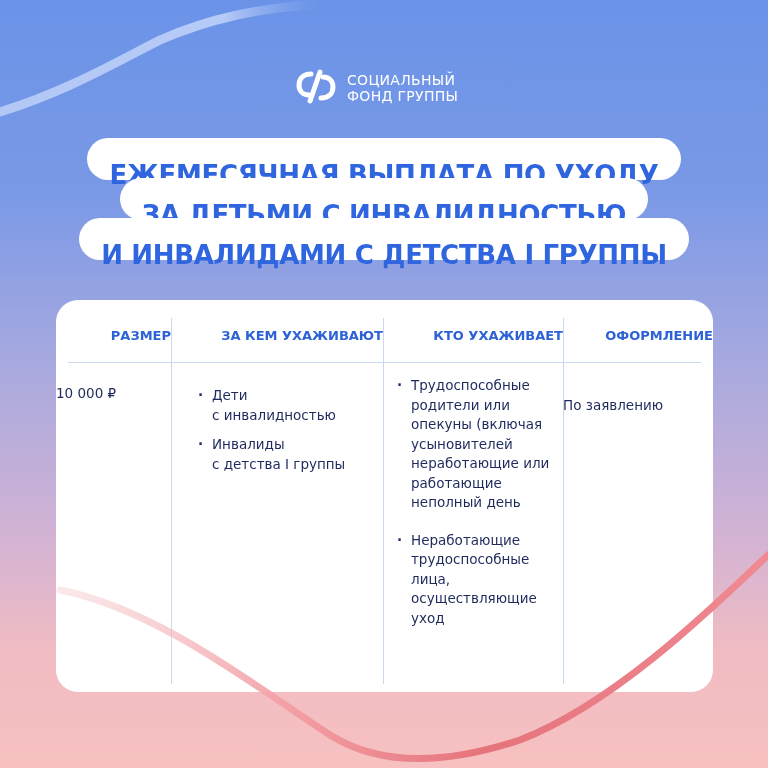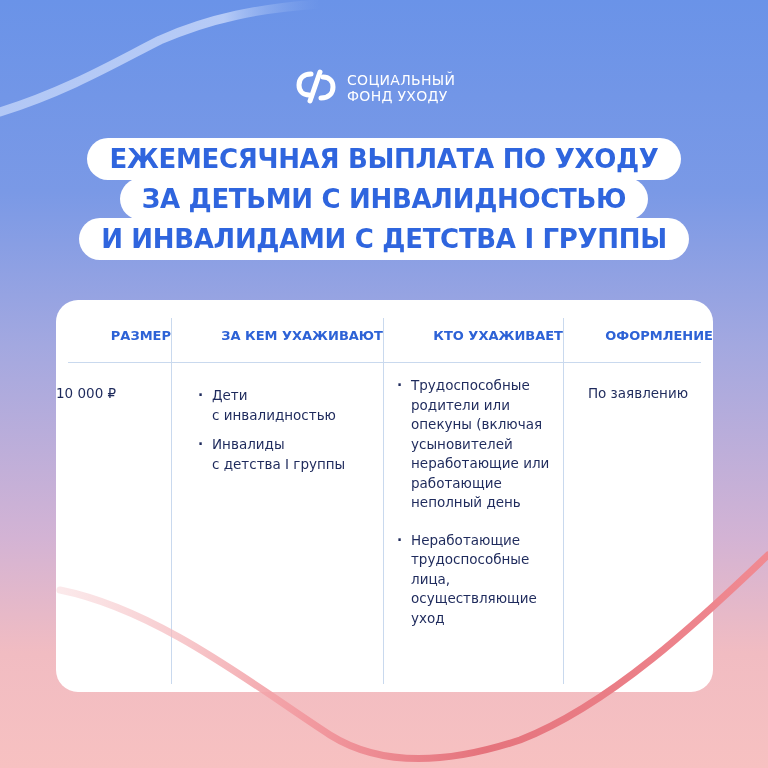--- a/index.html
+++ b/index.html
@@ -18,21 +18,21 @@
     color: #ffffff; font-size: 14px; line-height: 16px; letter-spacing: 0.3px; font-weight: normal;
   }
   .title-wrap {
     position: absolute; left: 0; top: 140px; width: 768px;
     display: flex; flex-direction: column; align-items: center;
   }
   .title-line {
     background: #ffffff; color: #2f65de;
     font-family: "DejaVu Sans", sans-serif; font-weight: bold;
     font-size: 26px; line-height: 42px; height: 42px;
-    padding: 0 22px; border-radius: 21px; margin-top: -2px;
+    padding: 16px 22px; border-radius: 21px; margin-top: -2px;
     white-space: nowrap; letter-spacing: -0.3px;
   }
   .card {
     position: absolute; left: 56px; top: 300px; width: 657px; height: 392px;
     background: #ffffff; border-radius: 22px; overflow: hidden;
   }
   .grid {
     position: absolute; left: 0; top: 0; width: 100%; height: 100%;
   }
   .vline {
@@ -75,21 +75,21 @@
 </svg>
 
 <div class="logo">
   <svg class="logo-mark" viewBox="0 0 42 36">
     <path d="M16,6 C8,6 4,11 4,17 C4,23 8,27 14,27" stroke="#fff" stroke-width="5" fill="none" stroke-linecap="round"></path>
     <path d="M26,30 C34,30 38,25 38,19 C38,13 34,9 28,9" stroke="#fff" stroke-width="5" fill="none" stroke-linecap="round"></path>
     <path d="M25,4 L15,33" stroke="#fff" stroke-width="5" stroke-linecap="round"></path>
   </svg>
   <div class="logo-text">
     <span class="line">СОЦИАЛЬНЫЙ</span>
-    <span class="line">ФОНД УХОДУ</span>
+    <span class="line">ФОНД ГРУППЫ</span>
   </div>
 </div>
 
 <div class="title-wrap">
   <div class="title-line">ЕЖЕМЕСЯЧНАЯ ВЫПЛАТА ПО УХОДУ</div>
   <div class="title-line">ЗА ДЕТЬМИ С ИНВАЛИДНОСТЬЮ</div>
   <div class="title-line">И ИНВАЛИДАМИ С ДЕТСТВА I ГРУППЫ</div>
 </div>
 
 <div class="card">
@@ -130,18 +130,18 @@
     </div>
     <div class="bullet-item">
       <span class="line">Неработающие</span>
       <span class="line">трудоспособные</span>
       <span class="line">лица,</span>
       <span class="line">осуществляющие</span>
       <span class="line">уход</span>
     </div>
   </div>
 
-  <div class="cell" style="left:507px;width:150px;top:84px;text-align:center">По заявлению</div>
+  <div class="cell" style="left:507px;width:150px;top:96px;text-align:left">По заявлению</div>
 </div>
 
 <svg class="deco" viewBox="0 0 768 768">
   <path d="M60,590 C160,610 260,690 330,735 C370,760 430,770 520,740 C610,705 700,620 768,555" stroke="url(#ribbon)" stroke-width="7" fill="none" stroke-linecap="round"></path>
 </svg>
 
 </body></html>

